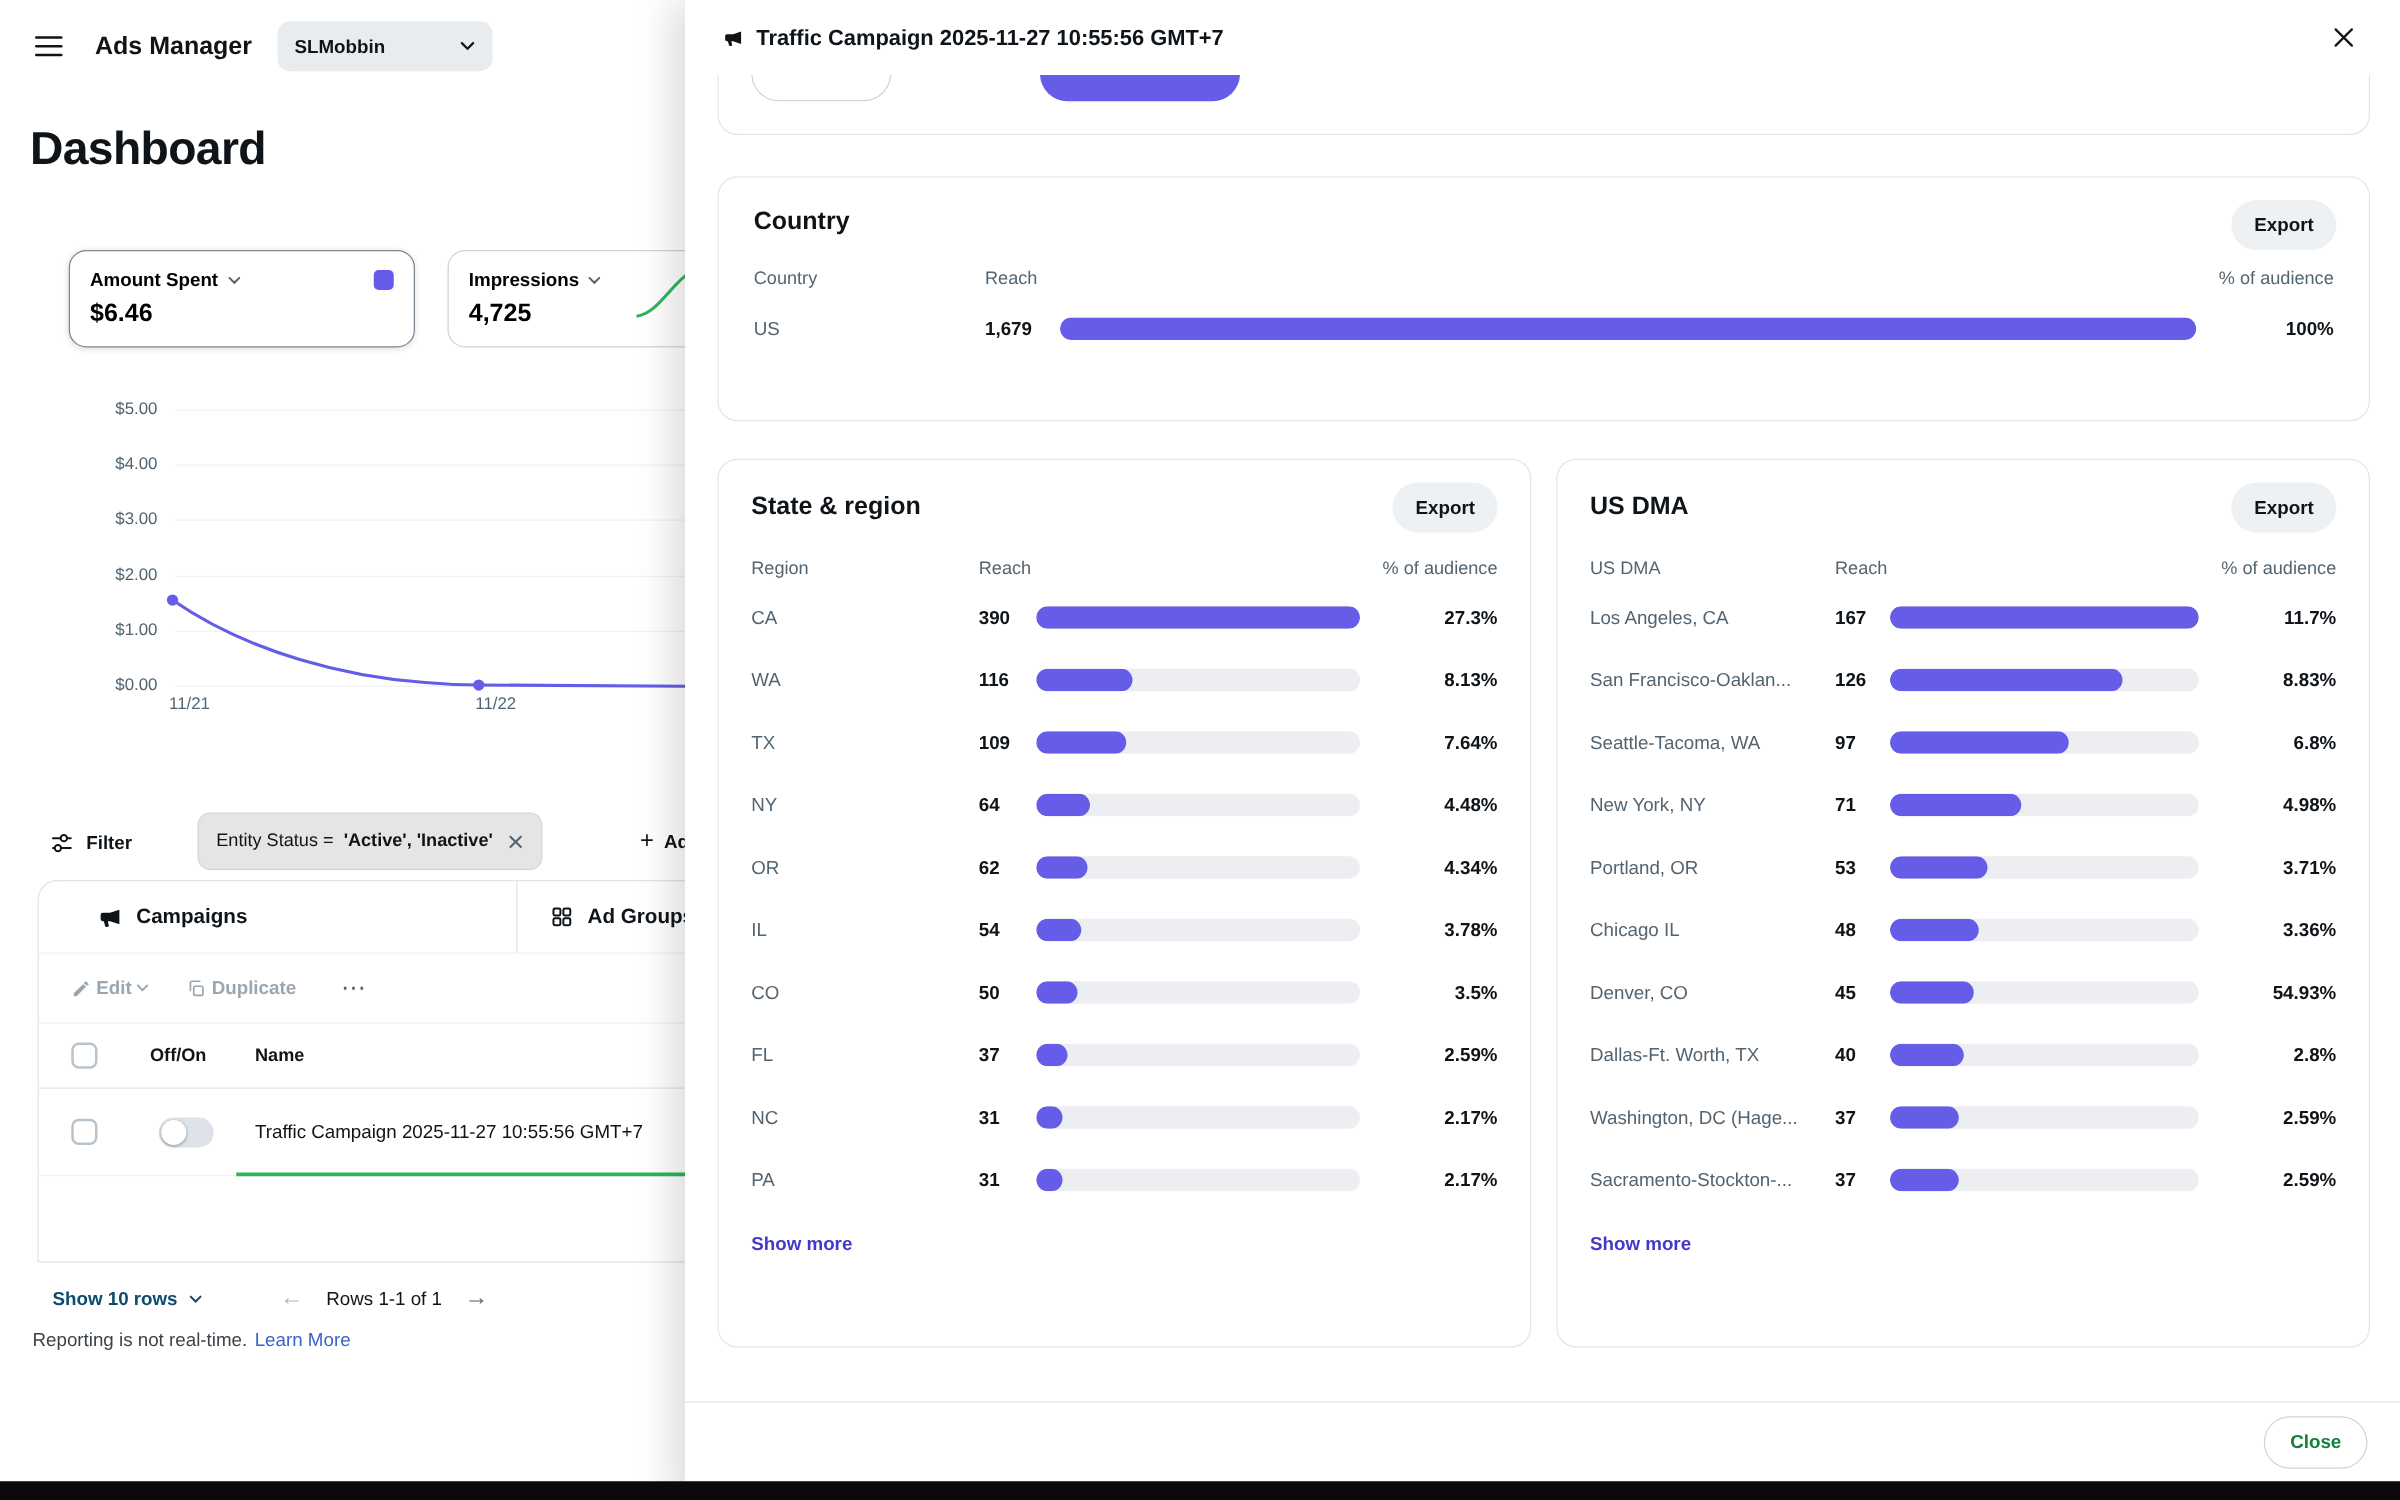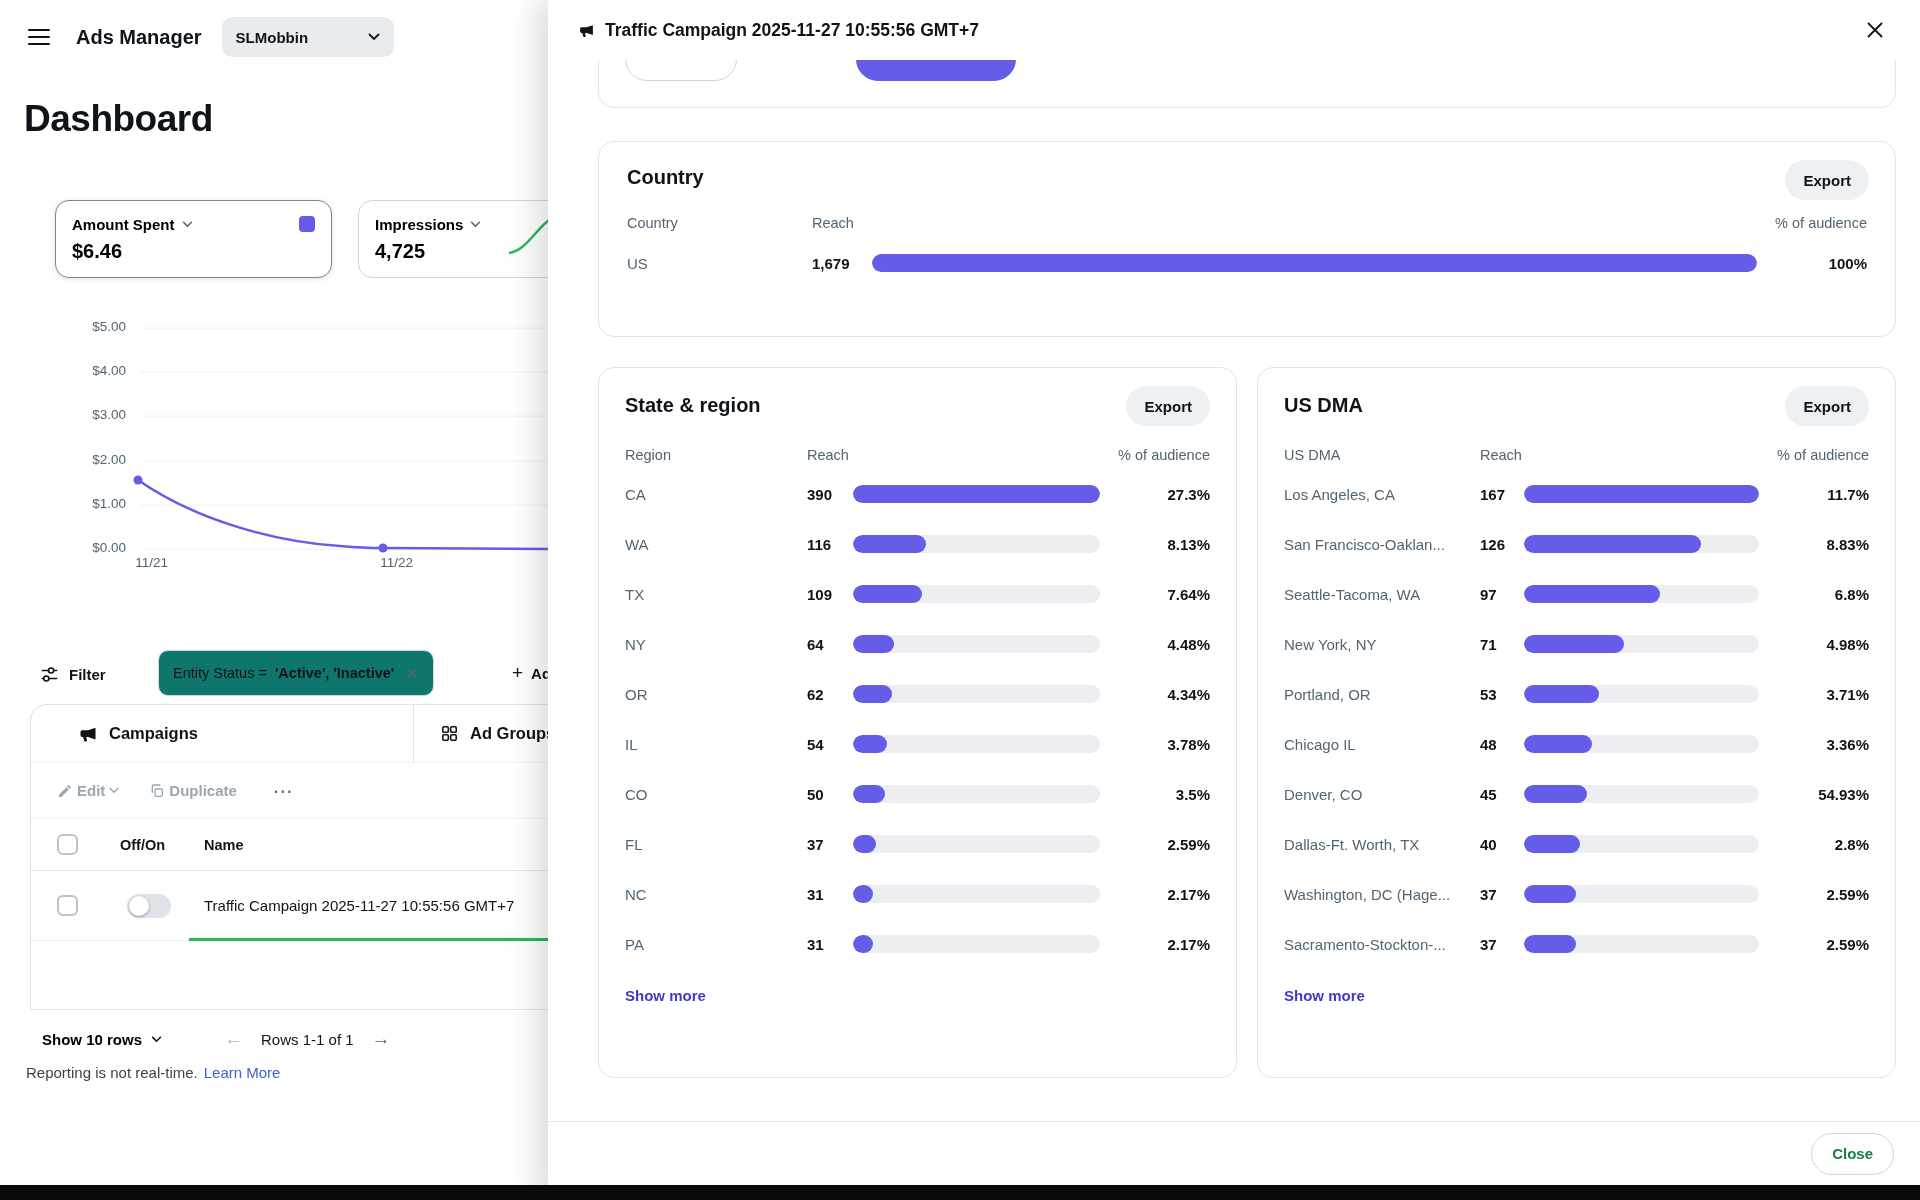--- a/index.html
+++ b/index.html
@@ -33,21 +33,21 @@
   .spark { position:absolute; left:150px; top:6px; }
   .spark path { stroke:var(--green); stroke-width:2.5; fill:none; }
 
   .chart { position:absolute; top:315px; left:0; width:548px; height:262px; }
   .ytick { position:absolute; left:0; width:126px; text-align:right; font-size:13.5px; color:#536471; }
   .xtick { position:absolute; width:60px; text-align:right; font-size:13.5px; color:#536471; top:240px; }
   .chart-line { stroke:var(--accent); }
   .chart-dot { fill:var(--accent); }
 
   .filter-btn { position:absolute; top:652px; left:40px; height:44px; display:flex; align-items:center; gap:10px; font-size:15px; font-weight:bold; background:none; border:none; color:#0f1419; }
-  .chip { position:absolute; top:650px; left:158px; height:46px; border:1px solid #cfd5db; border-radius:10px; display:flex; align-items:center; padding:0 14px; gap:8px; font-size:14.5px; background:#0f766e; }
+  .chip { position:absolute; top:650px; left:158px; height:46px; border:1px solid #cfd5db; border-radius:10px; display:flex; align-items:center; padding:0 14px; gap:8px; font-size:14.5px; background:#e5e5e5; }
   .chip .chip-values { font-weight:bold; }
   .chip-close { background:none; border:none; color:#536471; display:flex; margin-left:4px; }
   .add-filter { position:absolute; top:650px; left:512px; height:46px; display:flex; align-items:center; gap:8px; font-size:15px; font-weight:bold; background:none; border:none; color:#0f1419; }
   .plus-glyph { font-size:19px; font-weight:normal; }
 
   .panel { position:absolute; top:704px; left:30px; width:1380px; height:306px; border:1px solid #e1e3e6; border-radius:16px 16px 0 0; background:#fff; }
   .tab-row { height:58px; display:flex; border-bottom:1px solid #eff1f3; }
   .tab { display:flex; align-items:center; gap:11px; font-size:16.5px; font-weight:bold; background:none; border:none; color:#0f1419; }
   .tab-campaigns { width:383px; padding-left:47px; border-right:1px solid #e1e3e6; justify-content:flex-start; }
   .tab-adgroups { padding-left:26px; }
@@ -60,33 +60,33 @@
   .checkbox { width:21px; height:21px; border:2px solid #b9c3cc; border-radius:6px; background:#fff; margin-left:26px; padding:0; }
   .col-toggle { padding-left:17px; }
   .col-name { padding-left:15px; }
   .trow { height:70px; position:relative; border-bottom:1px solid #eff1f3; }
   .row-underline { position:absolute; bottom:-1px; left:158px; right:0; height:3px; background:var(--green); }
   .toggle { width:44px; height:24px; border-radius:12px; background:#dde3e8; border:none; position:relative; margin-left:24px; }
   .toggle::after { content:''; position:absolute; left:2px; top:2px; width:20px; height:20px; border-radius:50%; background:#fff; box-shadow:0 1px 3px rgba(0,0,0,0.35); }
   .row-name { font-size:15px; padding-left:15px; white-space:nowrap; overflow:hidden; }
 
   .table-footer { position:absolute; top:1022px; left:42px; height:34px; display:flex; align-items:center; font-size:15px; }
-  .rows-btn { display:flex; align-items:center; gap:9px; font-size:15px; font-weight:bold; background:none; border:none; color:#000000; }
+  .rows-btn { display:flex; align-items:center; gap:9px; font-size:15px; font-weight:bold; background:none; border:none; color:#0c4a6e; }
   .pg-prev { margin-left:62px; font-size:19px; color:#aab8c2; background:none; border:none; }
   .pg-range { margin-left:18px; font-size:15px; }
   .pg-next { margin-left:18px; font-size:19px; color:#536471; background:none; border:none; }
   .footnote { position:absolute; top:1064px; left:26px; font-size:15px; color:#3c444b; }
   .footnote a { color:var(--link); text-decoration:none; margin-left:6px; cursor:pointer; }
 
   
   .modal { position:absolute; top:0; left:548px; right:0; bottom:0; background:#fff; box-shadow:-10px 0 30px rgba(0,0,0,0.15); z-index:5; }
   .modal-header { position:absolute; top:0; left:0; right:0; height:60px; display:flex; align-items:center; gap:10px; padding:0 26px 0 30px; background:#fff; z-index:3; }
   .modal-title { font-size:17.5px; font-weight:bold; }
   .modal-close { margin-left:auto; width:38px; height:38px; display:flex; align-items:center; justify-content:center; background:none; border:none; color:#0f1419; }
-  .modal-content { position:absolute; top:60px; left:0; right:0; height:1061px; overflow:hidden; padding:0 24px 0 50px; z-index:1; }
+  .modal-content { position:absolute; top:60px; left:0; right:0; height:1061px; overflow:hidden; padding:0 24px 0 26px; z-index:1; }
 
   .cut-card { margin-top:-60px; height:108px; border:1px solid #e3e6e9; border-radius:16px; position:relative; }
   .pill { position:absolute; bottom:26px; height:44px; border-radius:22px; border:none; }
   .pill-outline { left:26px; width:112px; border:1px solid #cfd5db; background:#fff; }
   .pill-filled { left:257px; width:160px; background:var(--accent); }
 
   .card { border:1px solid #e3e6e9; border-radius:16px; background:#fff; position:relative; }
   .country-card { margin-top:33px; height:196px; padding:24px 28px; }
   .card-title { font-size:20px; font-weight:bold; }
   .export-btn { position:absolute; top:18px; right:26px; height:40px; padding:0 18px; border:none; border-radius:20px; background:#eef1f3; font-size:15px; font-weight:bold; color:#0f1419; }

